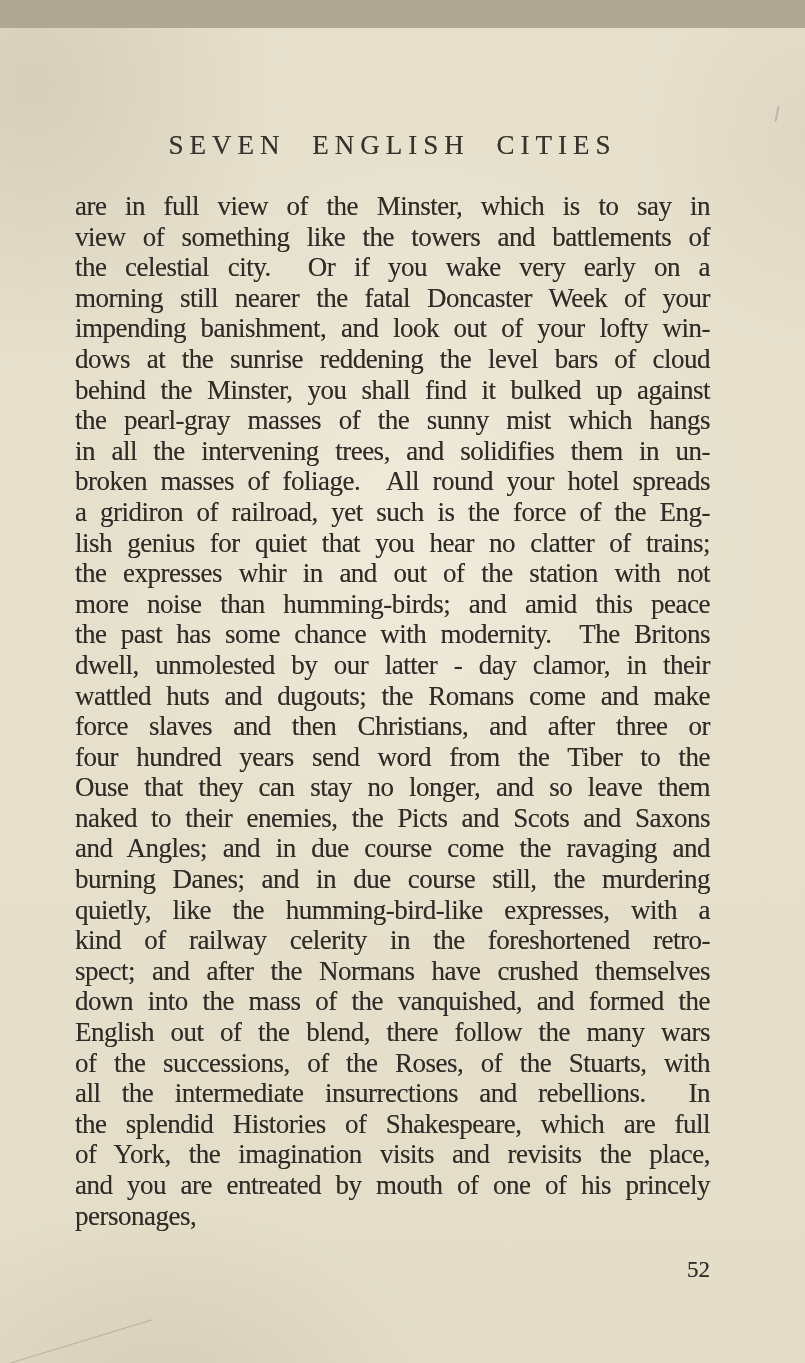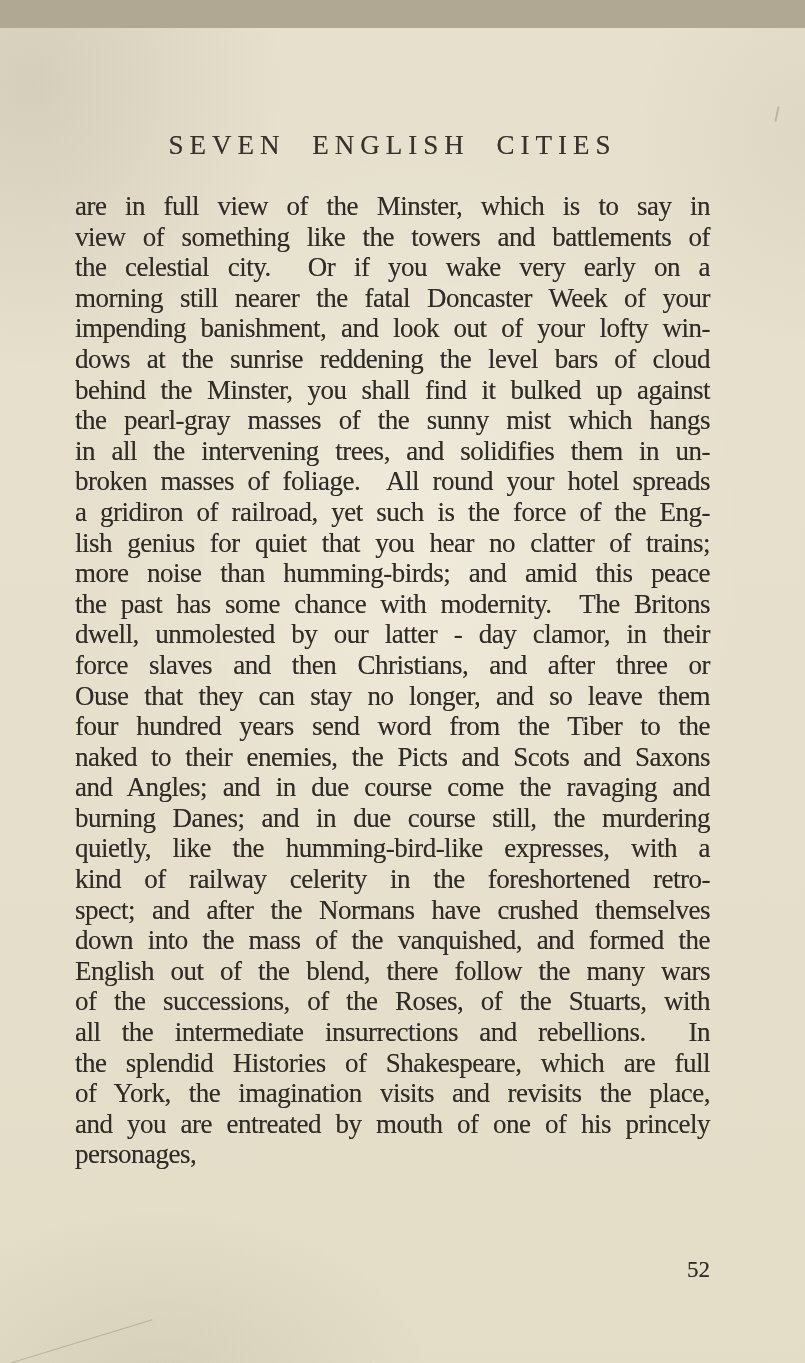--- a/index.html
+++ b/index.html
@@ -103,26 +103,28 @@
       <div class="line">the celestial city.&nbsp; Or if you wake very early on a</div>
       <div class="line">morning still nearer the fatal Doncaster Week of your</div>
       <div class="line">impending banishment, and look out of your lofty win-</div>
       <div class="line">dows at the sunrise reddening the level bars of cloud</div>
       <div class="line">behind the Minster, you shall find it bulked up against</div>
       <div class="line">the pearl-gray masses of the sunny mist which hangs</div>
       <div class="line">in all the intervening trees, and solidifies them in un-</div>
       <div class="line">broken masses of foliage.&nbsp; All round your hotel spreads</div>
       <div class="line">a gridiron of railroad, yet such is the force of the Eng-</div>
       <div class="line">lish genius for quiet that you hear no clatter of trains;</div>
+      <div class="line">the expresses whir in and out of the station with not</div>
       <div class="line">more noise than humming-birds; and amid this peace</div>
       <div class="line">the past has some chance with modernity.&nbsp; The Britons</div>
       <div class="line">dwell, unmolested by our latter - day clamor, in their</div>
+      <div class="line">wattled huts and dugouts; the Romans come and make</div>
       <div class="line">force slaves and then Christians, and after three or</div>
+      <div class="line">four hundred years send word from the Tiber to the</div>
       <div class="line">Ouse that they can stay no longer, and so leave them</div>
-      <div class="line">four hundred years send word from the Tiber to the</div>
       <div class="line">naked to their enemies, the Picts and Scots and Saxons</div>
       <div class="line">and Angles; and in due course come the ravaging and</div>
       <div class="line">burning Danes; and in due course still, the murdering</div>
       <div class="line">quietly, like the humming-bird-like expresses, with a</div>
       <div class="line">kind of railway celerity in the foreshortened retro-</div>
       <div class="line">spect; and after the Normans have crushed themselves</div>
       <div class="line">down into the mass of the vanquished, and formed the</div>
       <div class="line">English out of the blend, there follow the many wars</div>
       <div class="line">of the successions, of the Roses, of the Stuarts, with</div>
       <div class="line">all the intermediate insurrections and rebellions.&nbsp; In</div>

